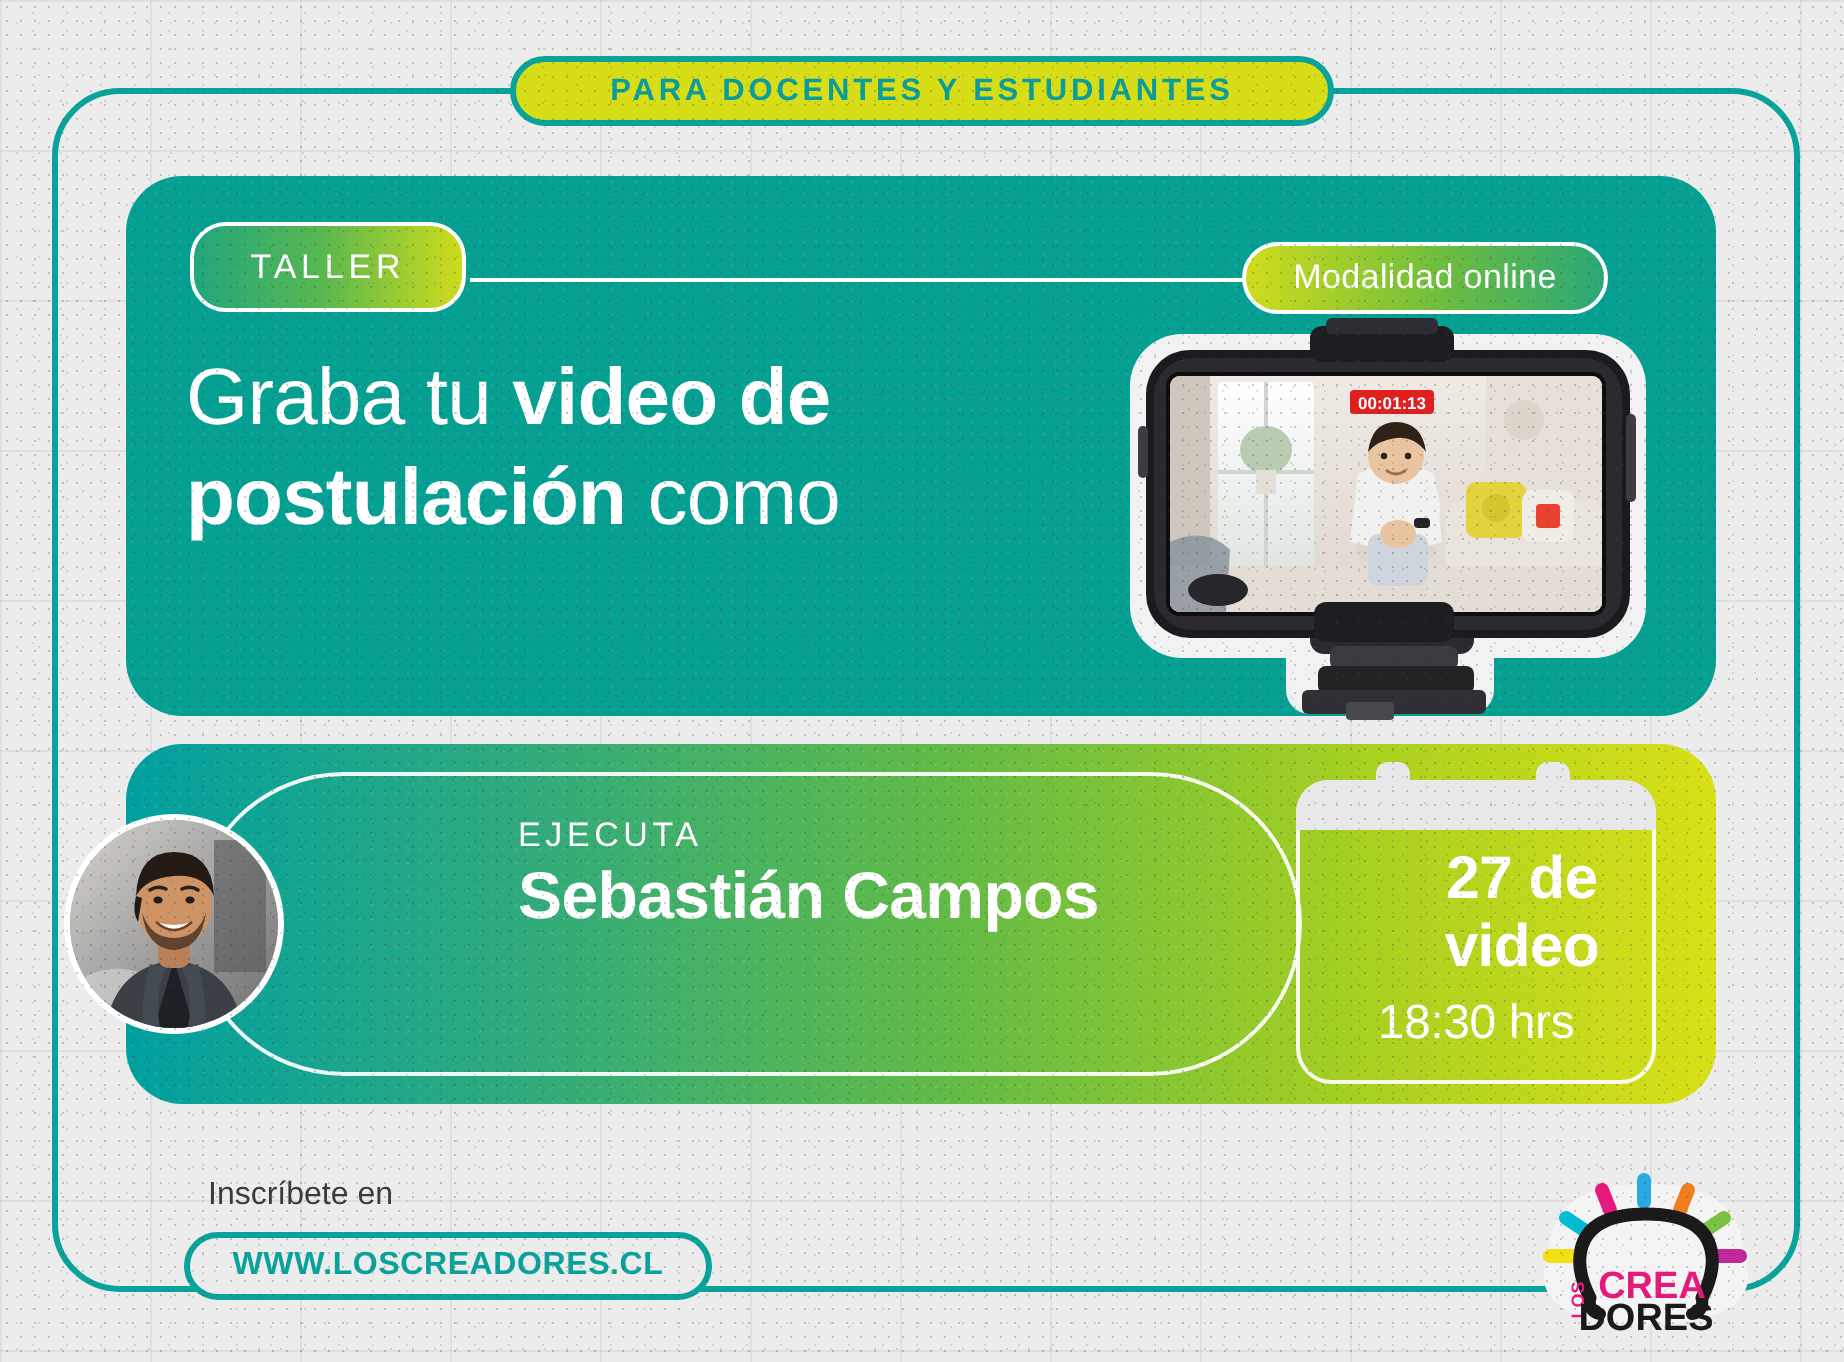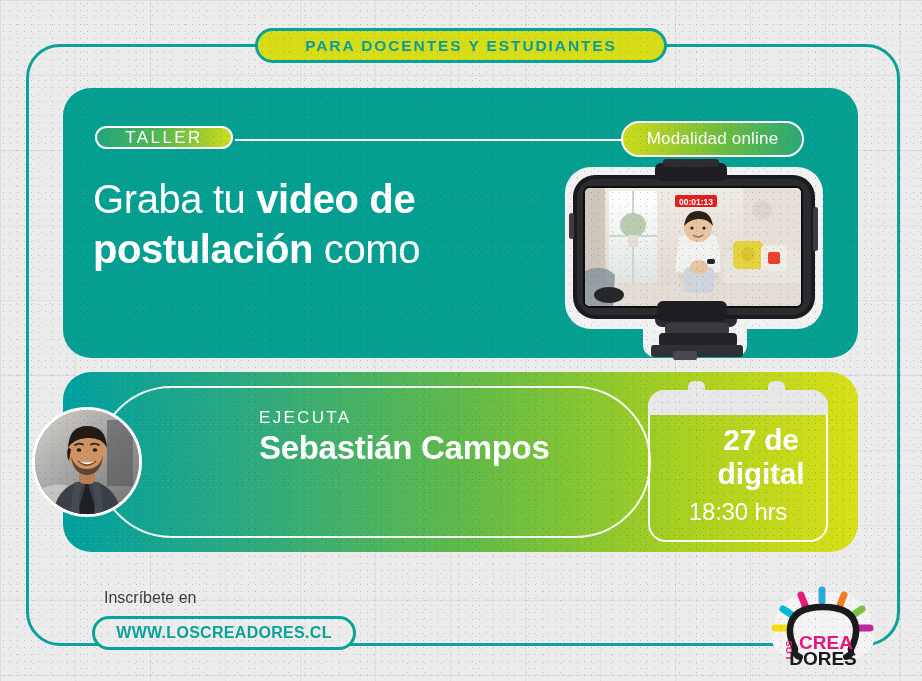--- a/index.html
+++ b/index.html
@@ -77,26 +77,26 @@
     opacity:.35;
     background-image:
       radial-gradient(rgba(255,255,255,.30) .6px, transparent .7px),
       radial-gradient(rgba(0,0,0,.22) .55px, transparent .65px);
     background-size: 6px 6px, 10px 11px;
     background-position: 0 0, 3px 4px;
   }
 
   
   #taller-badge{
-    position:absolute; left:32px; top:38px;
-    width:138px; height:23px;
+    position:absolute; left:32px; top:23px;
+    width:138px; height:45px;
     border:2px solid #ffffff;
     border-radius:18px;
     background:linear-gradient(to right,#22a67e 0%, #59b84f 48%, #cfdc1c 100%);
-    display:flex; justify-content:center;
+    display:flex; align-items:center; justify-content:center;
     z-index:8;
   }
   #taller-badge .txt{
     color:#fff; font-size:17px; font-weight:500; letter-spacing:2.4px;
   }
 
   
   #badge-line{
     position:absolute;
     left:172px; top:51px;
@@ -427,21 +427,21 @@
     </svg>
   </div>
 
   <div id="calendar">
     <div id="cal-body"></div>
     <div id="cal-header"></div>
     <div class="cal-tab" id="cal-tab-1"></div>
     <div class="cal-tab" id="cal-tab-2"></div>
     <div id="cal-text">
       <div class="date">27 de</div>
-      <div class="date">digital</div>
+      <div class="date">video</div>
       <div class="time">18:30 hrs</div>
     </div>
   </div>
 
   <div id="inscribete">Inscríbete en</div>
   <div id="url-pill">
     <span class="txt">WWW.LOSCREADORES.CL</span>
   </div>
 
   <div id="logo">

